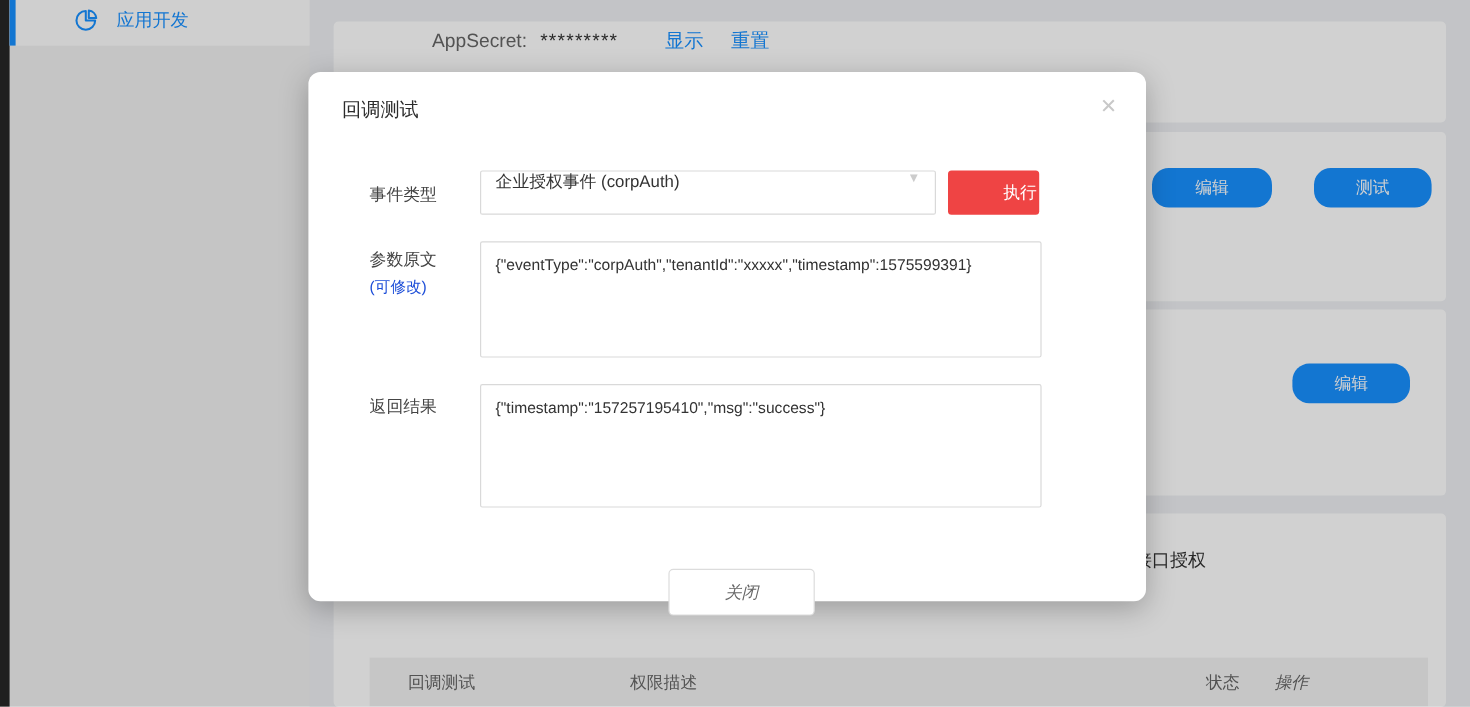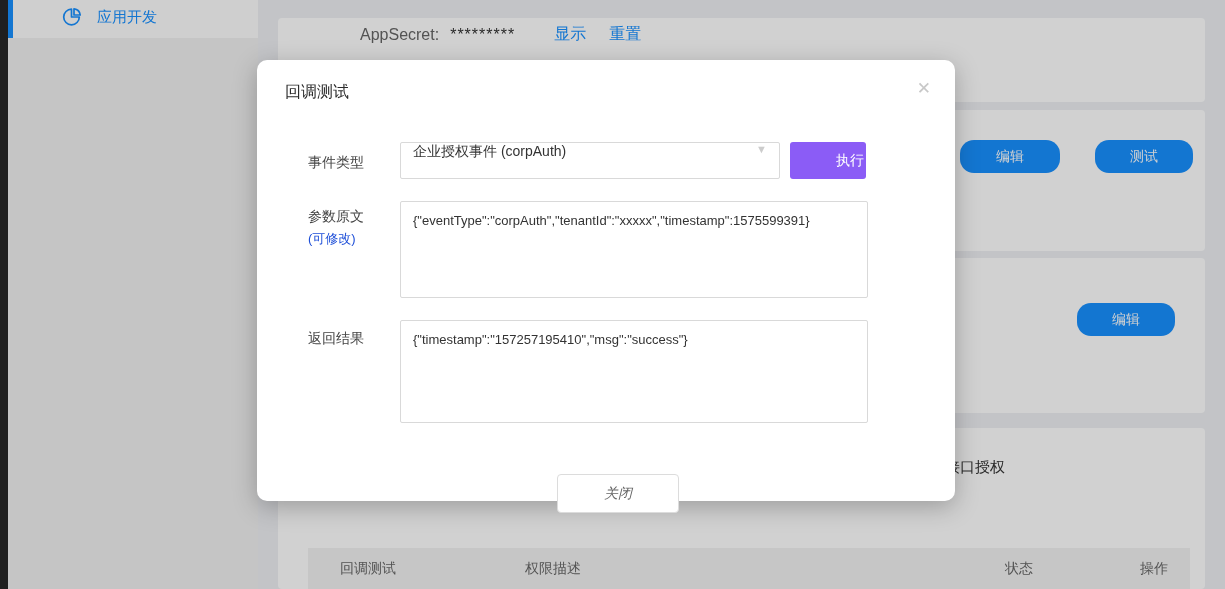--- a/index.html
+++ b/index.html
@@ -32,37 +32,37 @@
   .panel-info { left:278px; top:258px; width:927px; height:155px; }
   .panel-auth { left:278px; top:428px; width:927px; height:161px; }
   .bg-btn { position:absolute; background:#1890ff; color:#fff; border:none; border-radius:14px;
             font-size:14px; cursor:pointer; font-family:inherit; }
   .btn-edit-1 { left:682px; top:30px; width:100px; height:33px; }
   .btn-test-1 { left:817px; top:30px; width:98px; height:33px; }
   .btn-edit-2 { left:799px; top:45px; width:98px; height:33px; }
   .auth-heading { position:absolute; left:667px; top:30px; font-size:15px; color:#333; }
   .table-head { position:absolute; left:30px; top:120px; width:882px; height:41px; background:#f2f2f2; }
   .th { position:absolute; top:12px; font-size:14px; color:#666; }
-  .th-0 { left:32px; } .th-1 { left:217px; } .th-2 { left:697px; } .th-3 { left:832px; }
+  .th-0 { left:32px; } .th-1 { left:217px; } .th-2 { left:697px; } .th-3 { left:754px;font-style:italic; }
   
   .overlay { position:absolute; left:0; top:0; width:1225px; height:589px;
              background:rgba(0,0,0,0.18); z-index:10; }
   .modal { position:absolute; left:257px; top:37px; width:698px; height:441px; background:#fff;
            border-radius:10px; box-shadow:0 6px 24px rgba(0,0,0,0.25); z-index:20;margin-top:23px; }
   .modal-title { position:absolute; left:28px; top:22px; font-size:16px; color:#2b2b2b; }
   .modal-close { position:absolute; right:24px; top:20px; font-size:17px; font-weight:700;
                  color:#c8c8c8; cursor:pointer; line-height:1; }
   .form-label { position:absolute; left:51px; font-size:14px; color:#444; }
   .lab-event { top:94px; } .lab-params { top:148px; } .lab-result { top:270px; }
   .lab-note { position:absolute; left:51px; top:170px; font-size:13px; color:#1d4ed8; }
   .select-box { position:absolute; left:143px; top:82px; width:380px; height:37px;
                 border:1px solid #d9d9d9; border-radius:2px; display:flex; align-items:flex-start;
                 padding:0 12px; font-size:14px; color:#333; cursor:pointer; background:#fff; }
   .select-caret { margin-left:auto; color:#ccc; font-size:11px; }
-  .exec-btn { position:absolute; left:533px; top:82px; width:76px; height:37px; background:#8b5cf6;
+  .exec-btn { position:absolute; left:533px; top:82px; width:76px; height:37px; background:#ef4444;
               color:#fff; border:none; border-radius:3px; font-size:14px; cursor:pointer; font-family:inherit;padding-left:44px; }
   .ta { position:absolute; left:143px; width:468px; border:1px solid #d9d9d9; border-radius:2px;
         padding:10px 12px; font-size:13px; color:#333; resize:none; outline:none;
         font-family:"Liberation Sans","DejaVu Sans",sans-serif; line-height:1.4; }
   .ta-params { top:141px; height:97px; }
   .ta-result { top:260px; height:103px; }
   .close-btn { position:absolute; left:300px; top:414px; width:122px; height:39px; background:#fff;
                border:1px solid #dcdcdc; border-radius:4px; color:#666; font-size:14px;
                cursor:pointer; font-family:inherit;font-style:italic; }
 </style>

